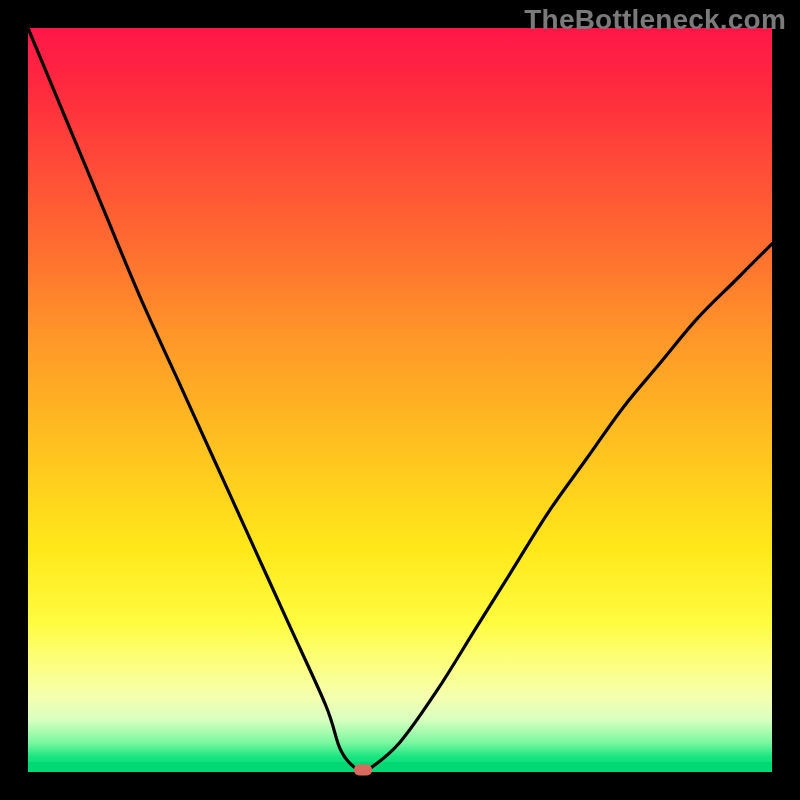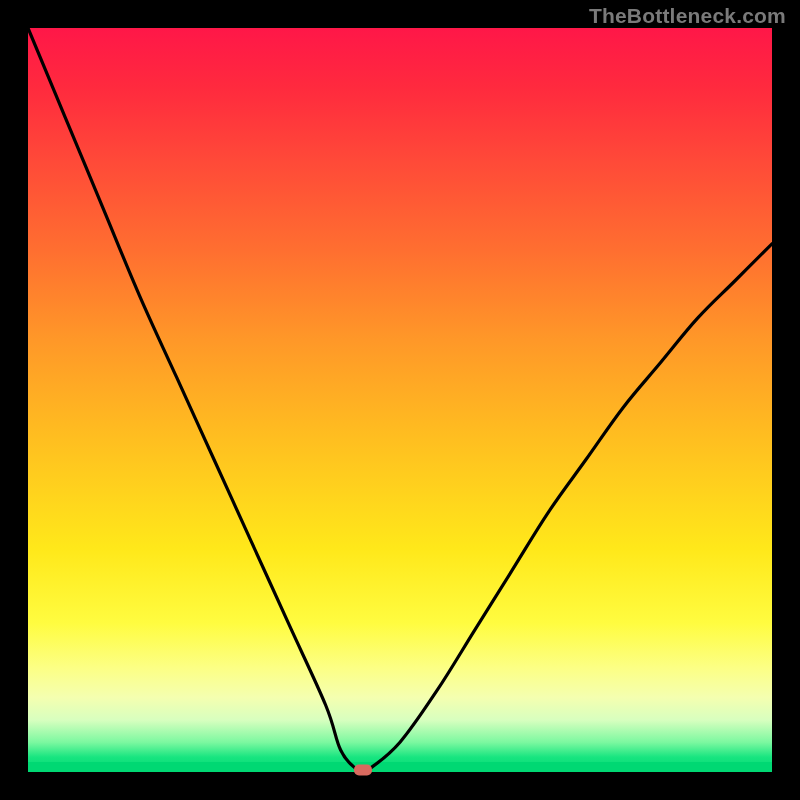--- a/index.html
+++ b/index.html
@@ -15,21 +15,21 @@
     position: relative;
     width: 800px;
     height: 800px;
     background: #000;
   }
   .watermark {
     position: absolute;
     top: 4px;
     right: 14px;
     color: #7a7a7a;
-    font-size: 21px;
+    font-size: 28px;
     font-weight: 600;
     letter-spacing: 0.2px;
     z-index: 20;
     user-select: none;
   }
   .plot-area {
     position: absolute;
     left: 28px;
     top: 28px;
     width: 744px;

